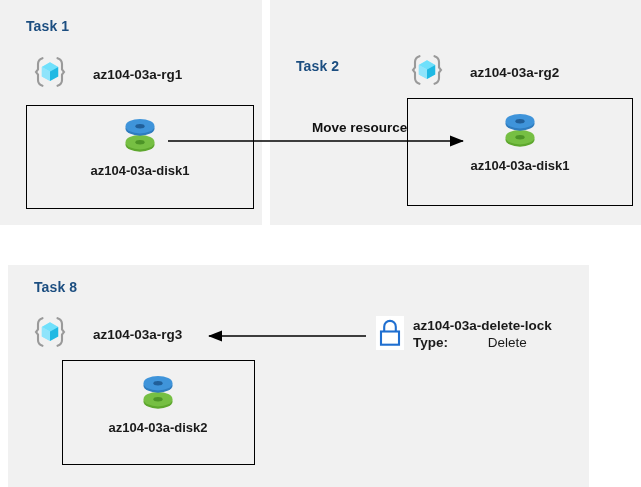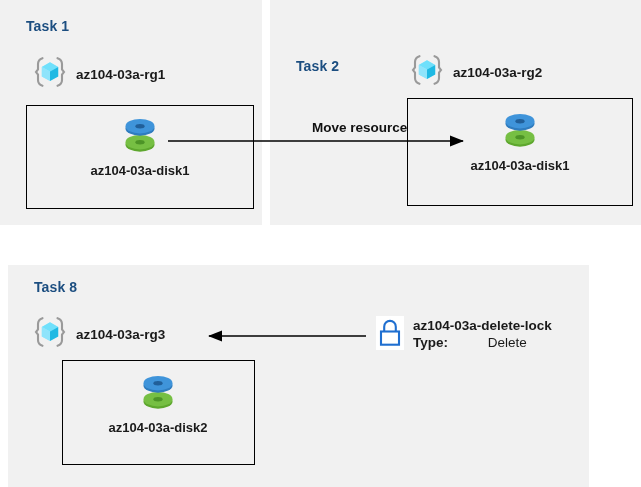--- a/index.html
+++ b/index.html
@@ -54,20 +54,21 @@
   #box-task1 { left: 26px;  top: 105px; width: 228px; height: 104px; }
   #box-task2 { left: 407px; top: 98px;  width: 226px; height: 108px; }
   #box-task3 { left: 62px;  top: 360px; width: 193px; height: 105px; }
 
   
   .rg-row {
     position: absolute;
     display: flex;
     align-items: center;
     white-space: nowrap;
+    gap: 17px;
   }
   #rg-row-1 { left: 33px;  top: 55px; }
   #rg-row-2 { left: 410px; top: 53px; }
   #rg-row-3 { left: 33px;  top: 315px; }
 
   .rg-label {
     font-size: 13.5px;
     font-weight: bold;
     color: #1a1a1a;
     margin-left: 9px;

